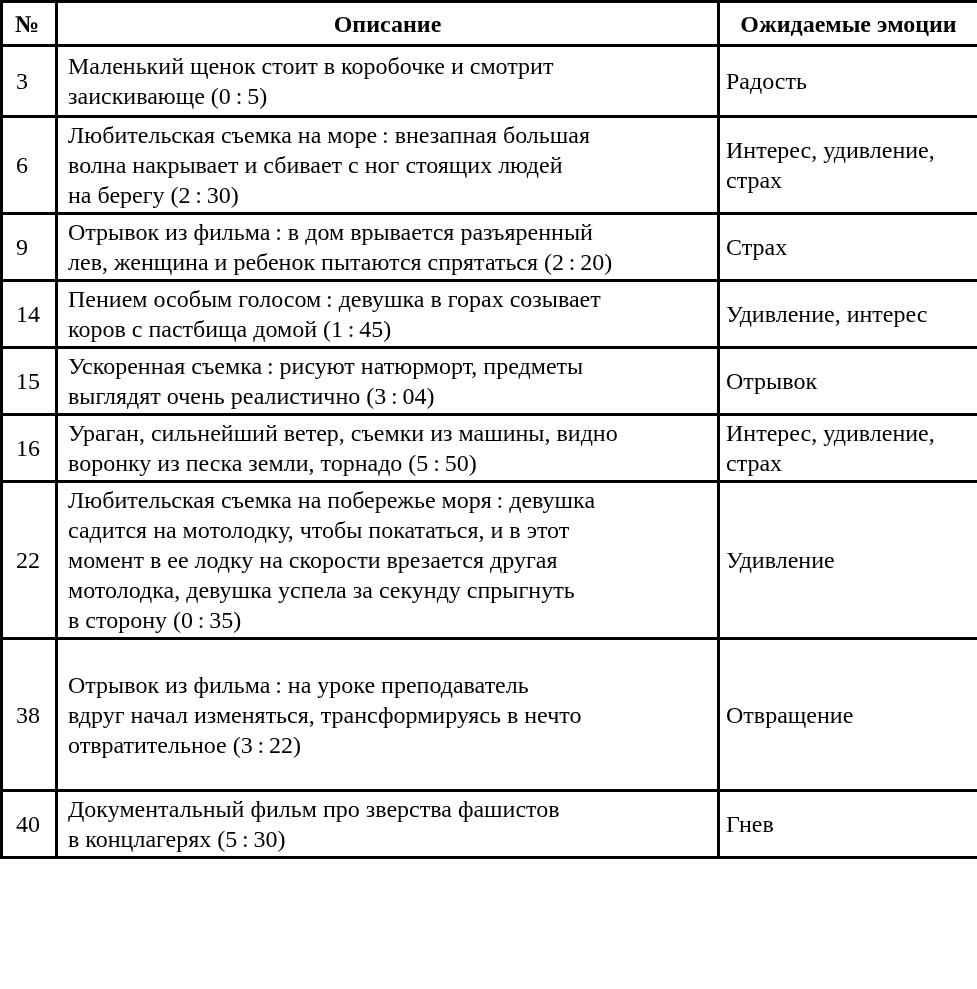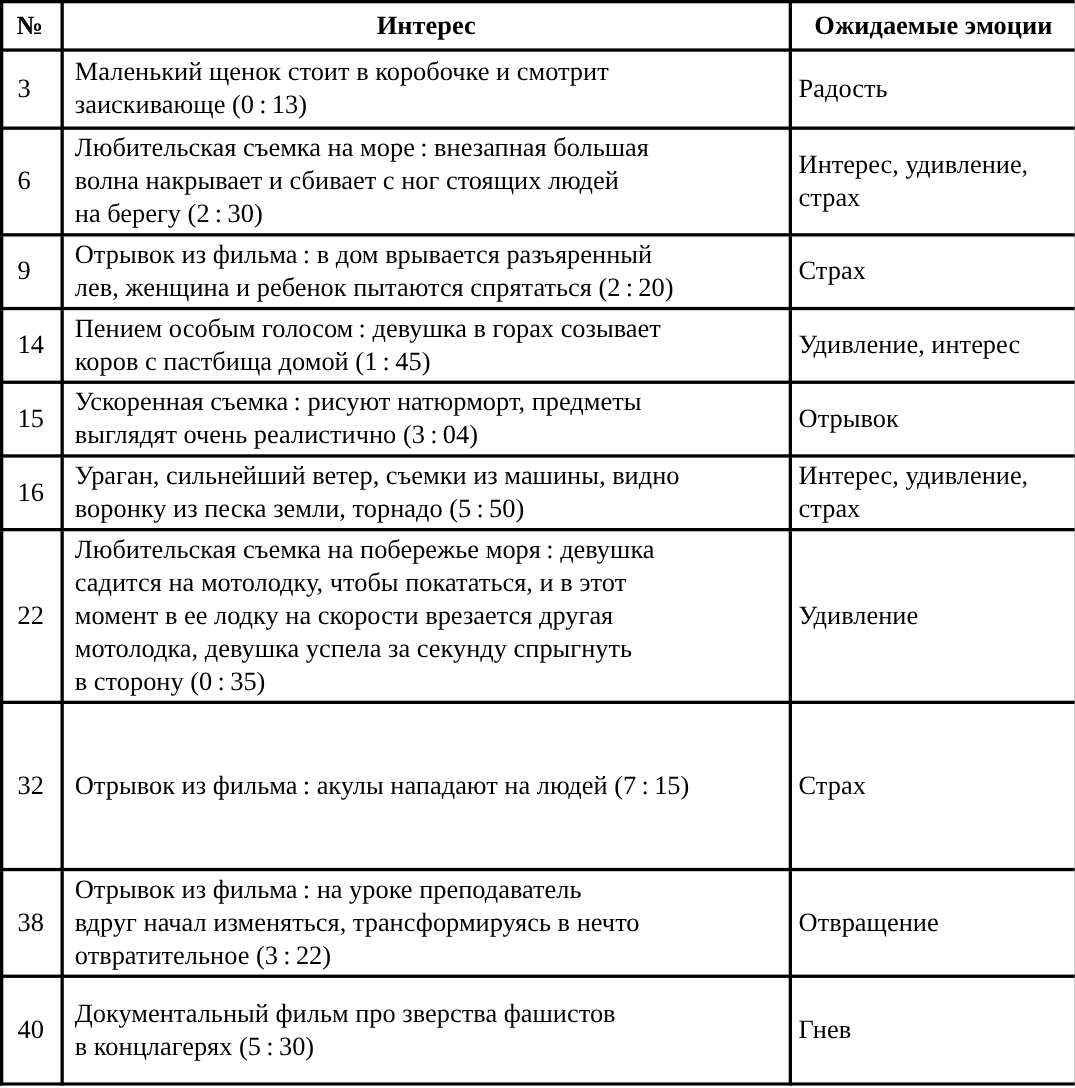--- a/index.html
+++ b/index.html
@@ -76,29 +76,29 @@
 <div class="page">
   <table class="stimuli">
     <colgroup>
       <col class="c-num">
       <col class="c-desc">
       <col class="c-emo">
     </colgroup>
     <thead>
       <tr>
         <th class="col-num">№</th>
-        <th class="col-description">Интерес</th>
+        <th class="col-description">Описание</th>
         <th class="col-emotions">Ожидаемые эмоции</th>
       </tr>
     </thead>
     <tbody>
         <tr>
           <td class="col-num">3</td>
           <td class="col-description">Маленький щенок стоит в коробочке и смотрит
-заискивающе (0 : 13)</td>
+заискивающе (0 : 5)</td>
           <td class="col-emotions">Радость</td>
         </tr>
         <tr>
           <td class="col-num">6</td>
           <td class="col-description">Любительская съемка на море : внезапная большая
 волна накрывает и сбивает с ног стоящих людей
 на берегу (2 : 30)</td>
           <td class="col-emotions">Интерес, удивление,
 страх</td>
         </tr>
@@ -130,25 +130,20 @@
         <tr>
           <td class="col-num">22</td>
           <td class="col-description">Любительская съемка на побережье моря : девушка
 садится на мотолодку, чтобы покататься, и в этот
 момент в ее лодку на скорости врезается другая
 мотолодка, девушка успела за секунду спрыгнуть
 в сторону (0 : 35)</td>
           <td class="col-emotions">Удивление</td>
         </tr>
         <tr>
-          <td class="col-num">32</td>
-          <td class="col-description">Отрывок из фильма : акулы нападают на людей (7 : 15)</td>
-          <td class="col-emotions">Страх</td>
-        </tr>
-        <tr>
           <td class="col-num">38</td>
           <td class="col-description">Отрывок из фильма : на уроке преподаватель
 вдруг начал изменяться, трансформируясь в нечто
 отвратительное (3 : 22)</td>
           <td class="col-emotions">Отвращение</td>
         </tr>
         <tr>
           <td class="col-num">40</td>
           <td class="col-description">Документальный фильм про зверства фашистов
 в концлагерях (5 : 30)</td>

